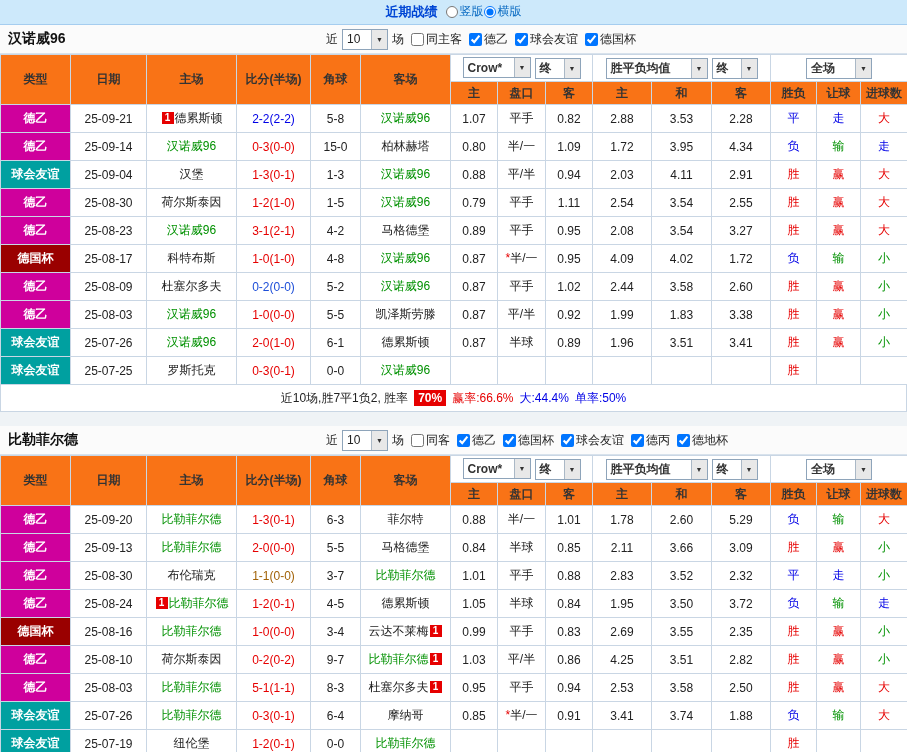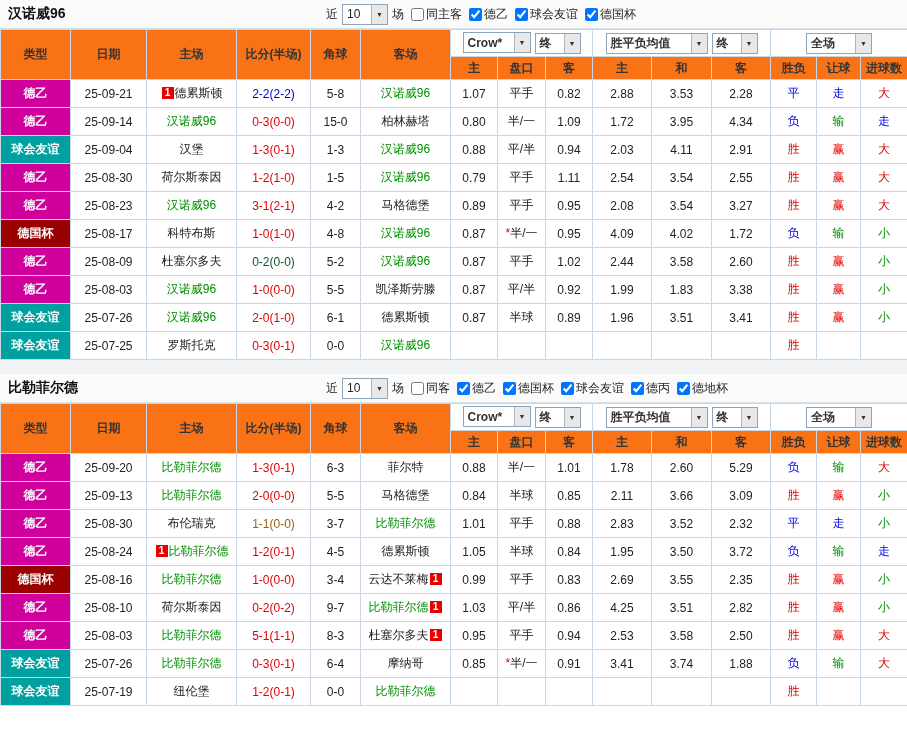--- a/index.html
+++ b/index.html
@@ -34,20 +34,30 @@
   .star{color:#e60000}
   .summary{height:26px;border:1px solid #c9d6e4;border-top:0;display:flex;align-items:center;
            justify-content:center;gap:6px;background:#fff;font-size:12px;color:#222}
   .rate-badge{background:#e60000;color:#fff;padding:1px 4px;font-weight:bold}
   .gap{height:14px;background:#eff3f6}
 </style>
 </head>
 <body>
 
 <div id="app">
+  <div class="topbar">
+    <span class="title">近期战绩</span>
+    <span id="layout-options"><label class="radio-opt">
+          <input type="radio" name="layout" style="">
+          <span>竖版</span>
+        </label><label class="radio-opt">
+          <input type="radio" name="layout" checked="" style="">
+          <span>横版</span>
+        </label></span>
+  </div>
   <div id="sections">
       <div class="section">
         <div class="teamrow">
           <span class="teamname">汉诺威96</span>
           <span class="filter">
             <span>近</span>
             <span class="fselect" style="width:44px">
               <span class="fsel-label">10</span>
               <span class="fsel-arrow">▼</span>
             </span>
@@ -227,21 +237,21 @@
               <td>4.02</td>
               <td>1.72</td>
               <td style="color:#0000e6">负</td>
               <td style="color:#009100">输</td>
               <td style="color:#009100">小</td>
             </tr>
             <tr>
               <td class="league" style="background:#cf009c">德乙</td>
               <td>25-08-09</td>
               <td><span class="">杜塞尔多夫</span></td>
-              <td style="color:#14532d">0-2(0-0)</td>
+              <td style="color:#1d4ed8">0-2(0-0)</td>
               <td>5-2</td>
               <td><span class="green">汉诺威96</span></td>
               <td>0.87</td>
               <td>平手</td>
               <td>1.02</td>
               <td>2.44</td>
               <td>3.58</td>
               <td>2.60</td>
               <td style="color:#e60000">胜</td>
               <td style="color:#e60000">赢</td>
@@ -293,20 +303,27 @@
               <td></td>
               <td></td>
               <td></td>
               <td></td>
               <td style="color:#e60000">胜</td>
               <td style="color:#222"></td>
               <td style="color:#222"></td>
             </tr>
           </tbody>
         </table>
+        <div class="summary">
+          <span>近10场,胜7平1负2, 胜率</span>
+          <span class="rate-badge">70%</span>
+          <span style="color:#e60000">赢率:66.6%</span>
+          <span style="color:#0000e6">大:44.4%</span>
+          <span style="color:#0000e6">单率:50%</span>
+        </div>
       </div>
       <div class="gap"></div>
       <div class="section">
         <div class="teamrow">
           <span class="teamname">比勒菲尔德</span>
           <span class="filter">
             <span>近</span>
             <span class="fselect" style="width:44px">
               <span class="fsel-label">10</span>
               <span class="fsel-arrow">▼</span>

